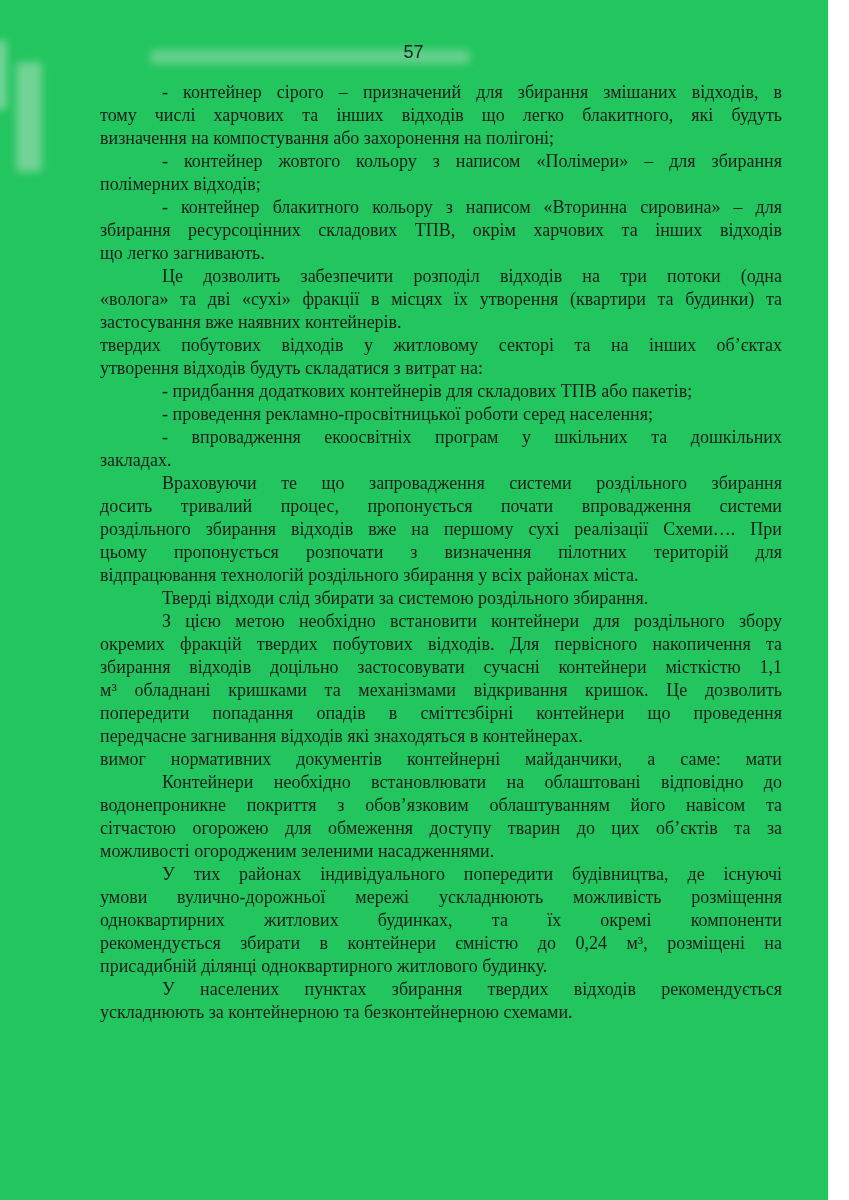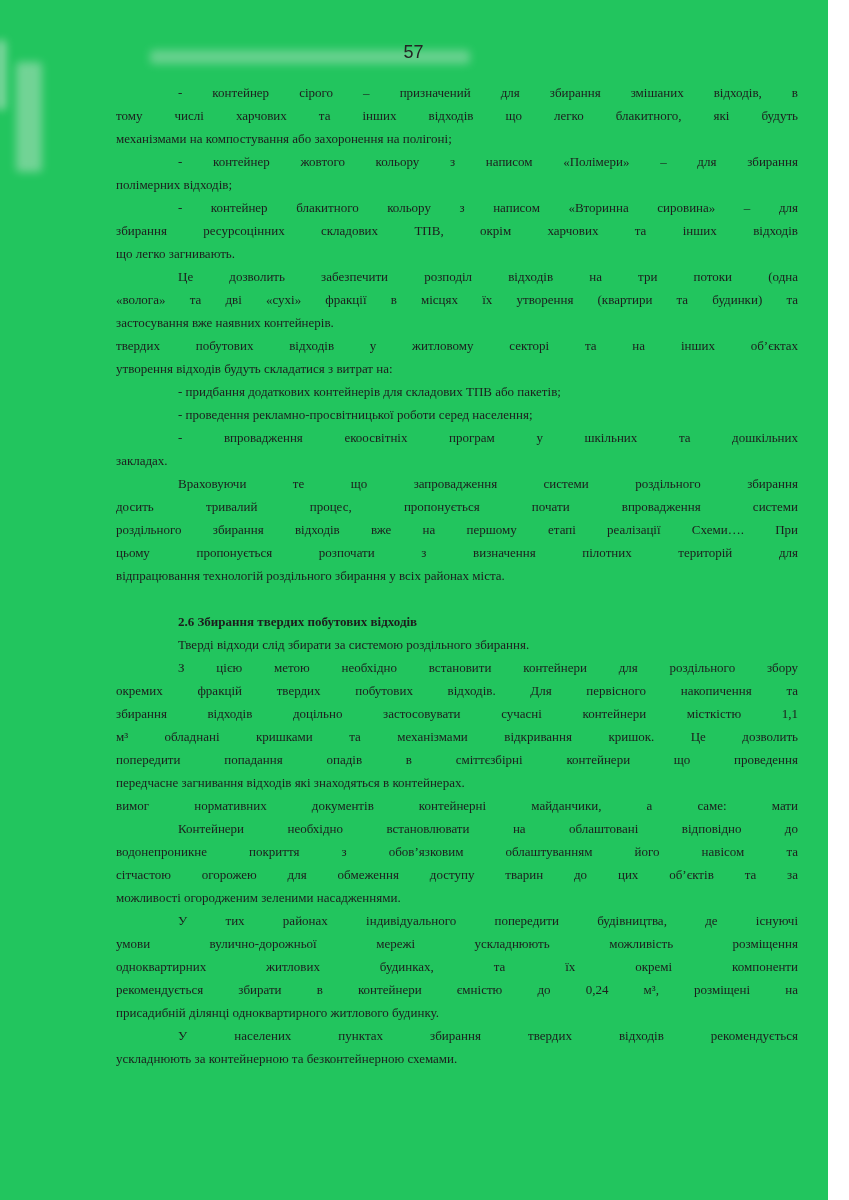--- a/index.html
+++ b/index.html
@@ -21,24 +21,24 @@
     top: 42px;
     left: 0;
     width: 827px;
     text-align: center;
     font-family: "Liberation Sans", sans-serif;
     font-size: 18px;
     color: #242424;
   }
   .text-block {
     position: absolute;
-    left: 116px;
+    left: 100px;
     top: 81px;
     width: 682px;
-    font-size: 13px;
+    font-size: 18px;
     line-height: 23px;
   }
   .block { margin: 0; }
   .space-before { margin-top: 23px; }
   .line {
     height: 23px;
     text-align: justify;
     text-align-last: justify;
     white-space: normal;
   }
@@ -67,21 +67,21 @@
   <div class="scan-artifact a1"></div>
   <div class="scan-artifact a2"></div>
   <div class="scan-artifact a3"></div>
 
   <div class="page-number">57</div>
 
   <div class="text-block" id="doc-body">
       <div class="block paragraph">
         <div class="line first">- контейнер сірого – призначений для збирання змішаних відходів, в</div>
         <div class="line">тому числі харчових та інших відходів що легко блакитного, які будуть</div>
-        <div class="line last">механізмами на компостування або захоронення на полігоні;</div>
+        <div class="line last">визначення на компостування або захоронення на полігоні;</div>
       </div>
       <div class="block paragraph">
         <div class="line first">- контейнер жовтого кольору з написом «Полімери» – для збирання</div>
         <div class="line last">полімерних відходів;</div>
       </div>
       <div class="block paragraph">
         <div class="line first">- контейнер блакитного кольору з написом «Вторинна сировина» – для</div>
         <div class="line">збирання ресурсоцінних складових ТПВ, окрім харчових та інших відходів</div>
         <div class="line last">що легко загнивають.</div>
       </div>
@@ -100,26 +100,23 @@
       <div class="block paragraph">
         <div class="line first last">- проведення рекламно-просвітницької роботи серед населення;</div>
       </div>
       <div class="block paragraph">
         <div class="line first">- впровадження екоосвітніх програм у шкільних та дошкільних</div>
         <div class="line last">закладах.</div>
       </div>
       <div class="block paragraph">
         <div class="line first">Враховуючи те що запровадження системи роздільного збирання</div>
         <div class="line">досить тривалий процес, пропонується почати впровадження системи</div>
-        <div class="line">роздільного збирання відходів вже на першому етапі реалізації Схеми…. При</div>
+        <div class="line">роздільного збирання відходів вже на першому сухі реалізації Схеми…. При</div>
         <div class="line">цьому пропонується розпочати з визначення пілотних територій для</div>
         <div class="line last">відпрацювання технологій роздільного збирання у всіх районах міста.</div>
-      </div>
-      <div class="block heading space-before">
-        <div class="line first last">2.6 Збирання твердих побутових відходів</div>
       </div>
       <div class="block paragraph">
         <div class="line first last">Тверді відходи слід збирати за системою роздільного збирання.</div>
       </div>
       <div class="block paragraph">
         <div class="line first">З цією метою необхідно встановити контейнери для роздільного збору</div>
         <div class="line">окремих фракцій твердих побутових відходів. Для первісного накопичення та</div>
         <div class="line">збирання відходів доцільно застосовувати сучасні контейнери місткістю 1,1</div>
         <div class="line">м³ обладнані кришками та механізмами відкривання кришок. Це дозволить</div>
         <div class="line">попередити попадання опадів в сміттєзбірні контейнери що проведення</div>

